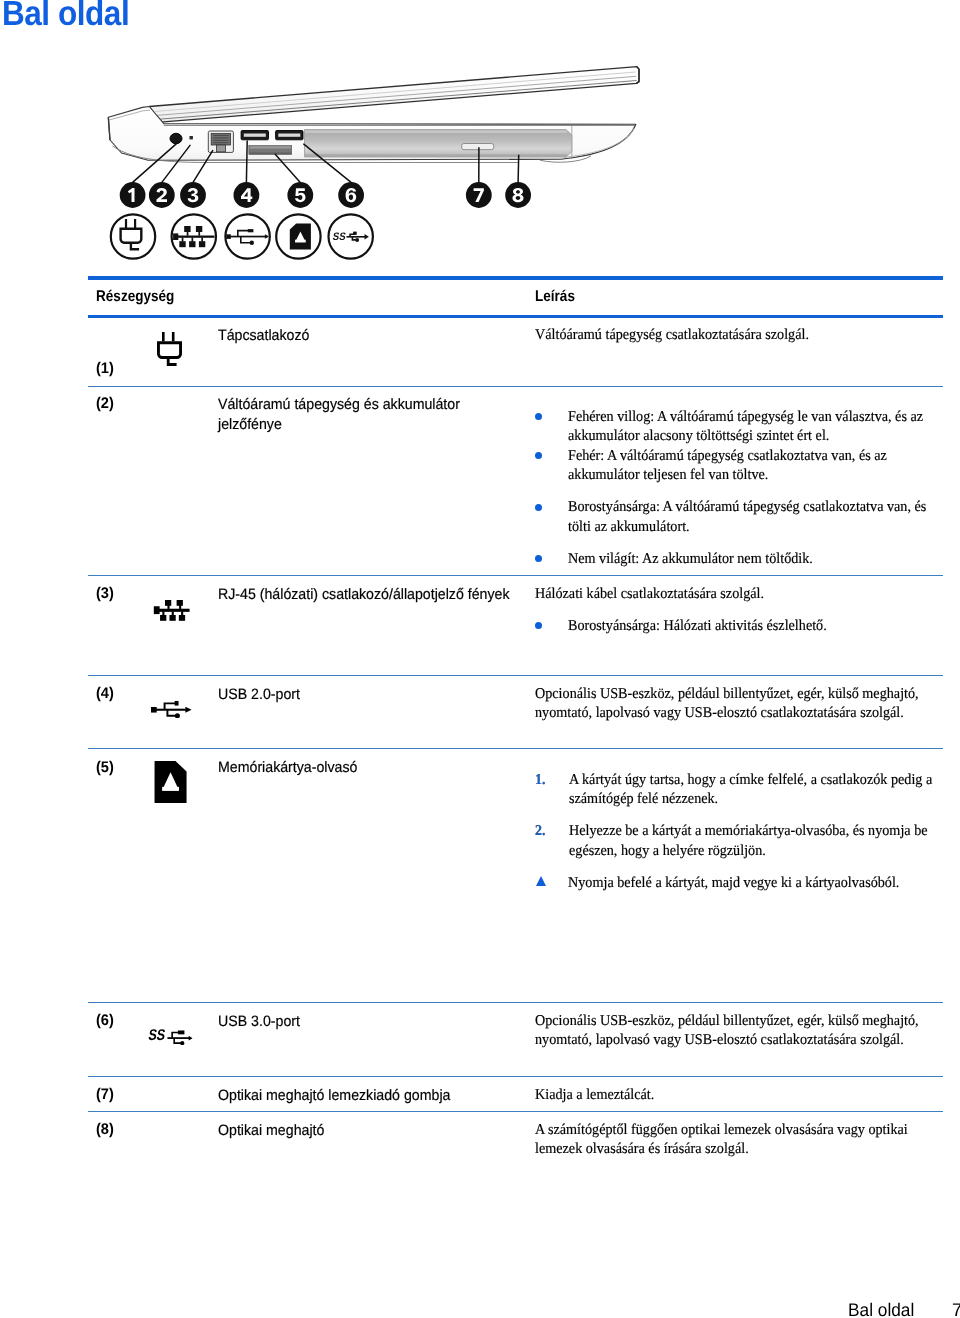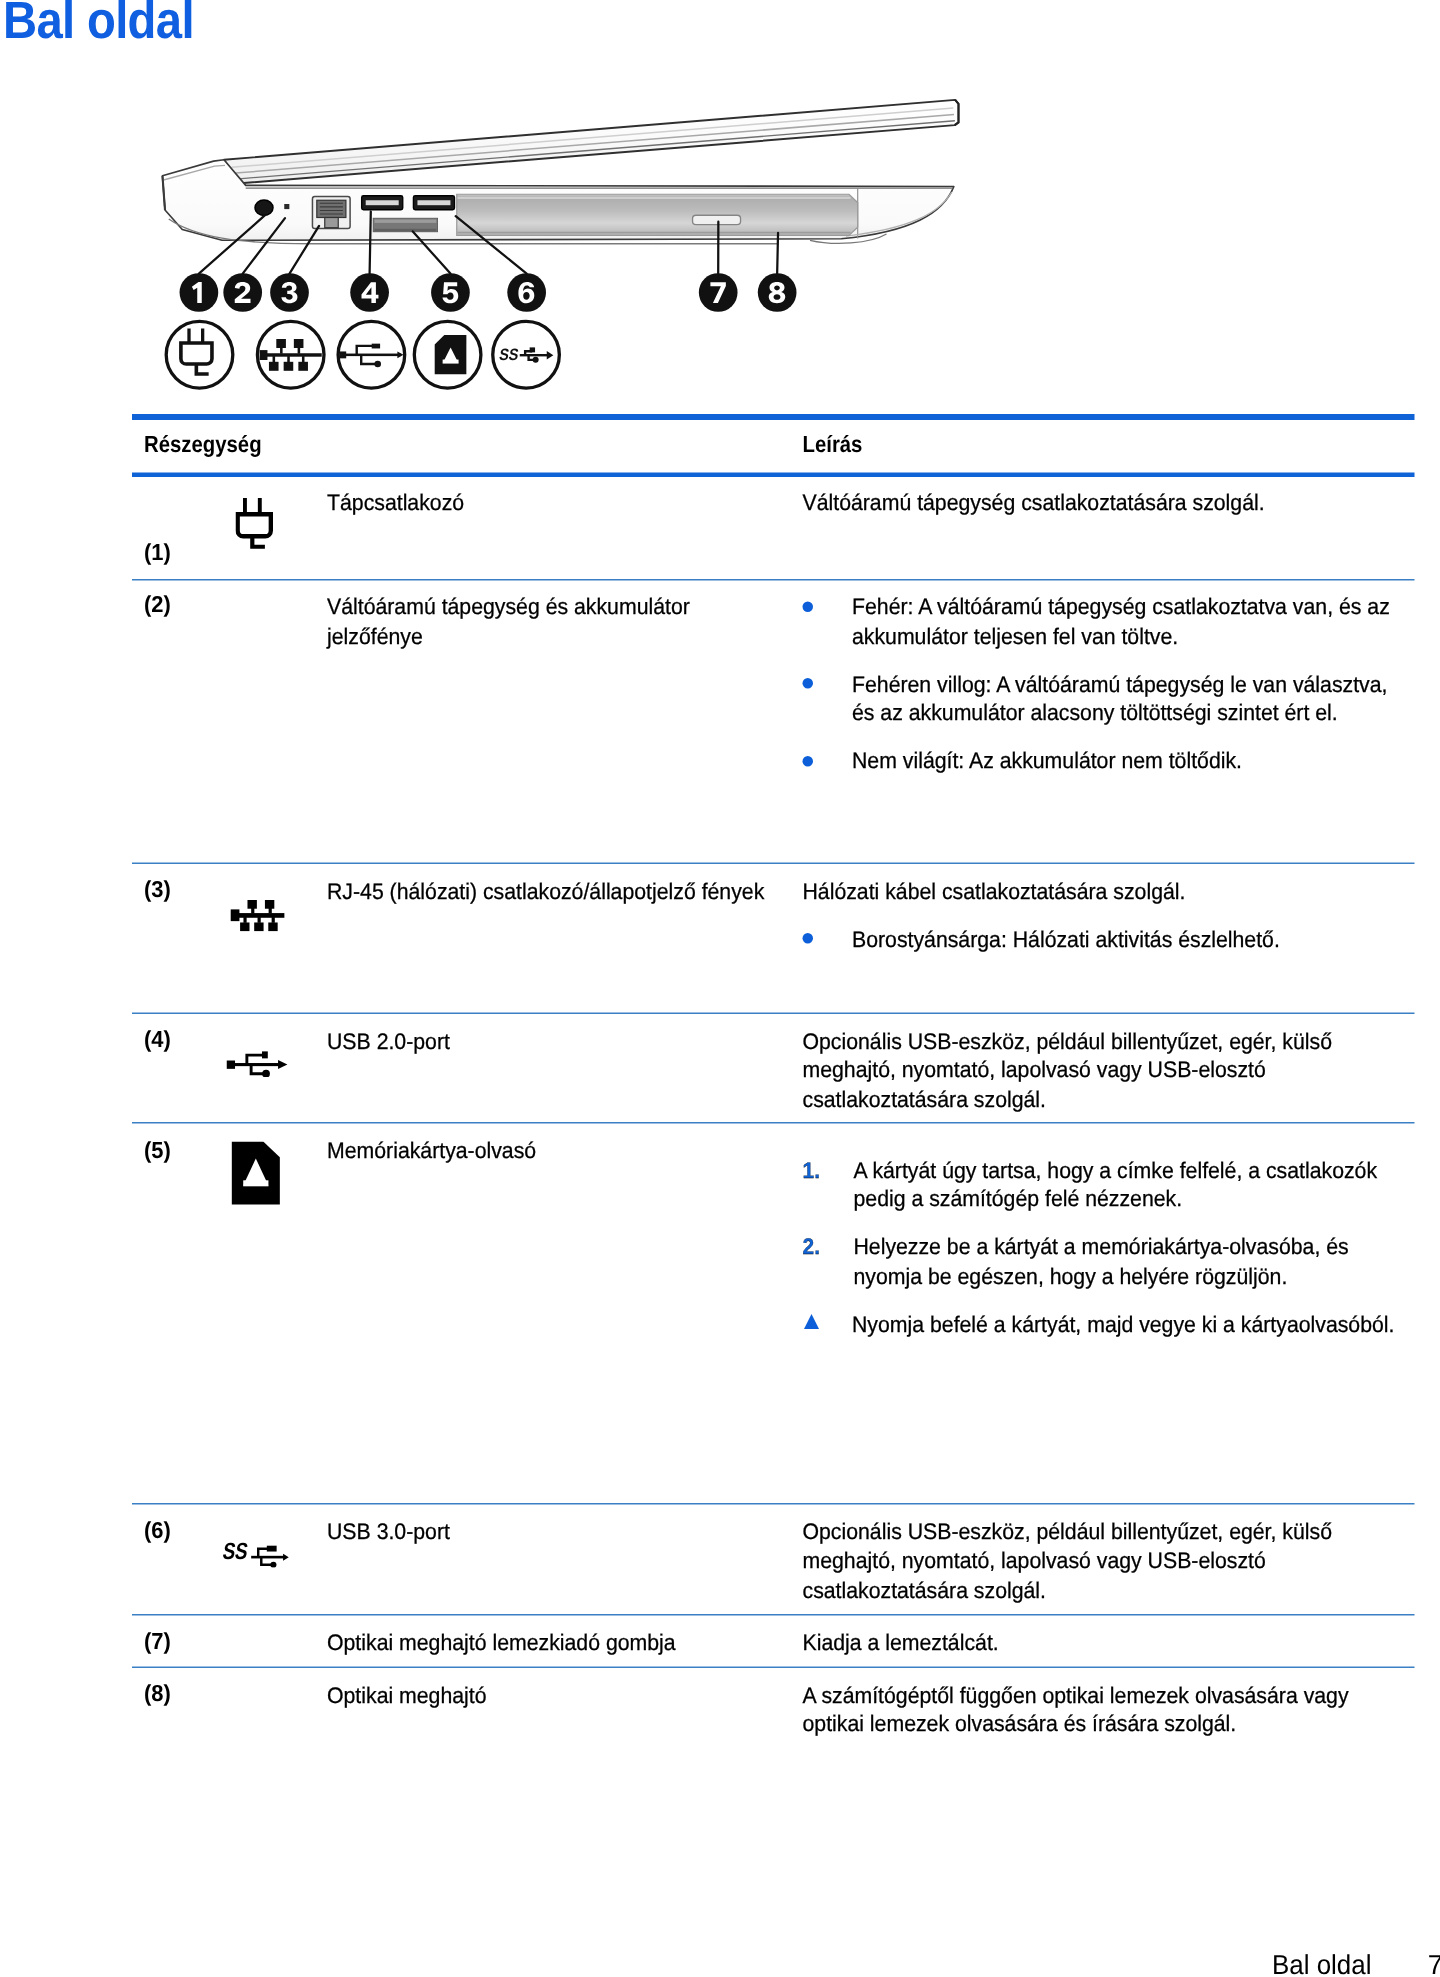--- a/index.html
+++ b/index.html
@@ -19,21 +19,21 @@
   .rule.hdr{top:315px;height:3px;}
   .rule.sep{height:1px;background:#3b7fc4;}
 
   .hdrtxt{position:absolute;font-size:15.5px;font-weight:bold;
        transform:scaleX(0.875);transform-origin:left top;white-space:nowrap;}
 
   .num{position:absolute;left:7.6px;font-size:15.4px;font-weight:bold;
        transform:scaleX(0.95);transform-origin:left top;white-space:nowrap;}
   .comp{position:absolute;left:130px;width:310px;font-size:15px;line-height:19.45px;-webkit-text-stroke:0.18px #000;
         transform:scaleX(0.945);transform-origin:left top;}
-  .desc{position:absolute;left:447px;width:400.5px;font-size:15px;line-height:19.45px;-webkit-text-stroke:0.18px #000;}
+  .desc{position:absolute;left:447px;width:400.5px;font-size:15px;line-height:19.45px;font-family:Liberation Serif, serif;-webkit-text-stroke:0.18px #000;}
   .sx{display:block;transform:scaleX(0.945);transform-origin:left top;width:105.82%;}
   .desc .p{margin:0;}
   .desc .bl{position:relative;padding-left:32.5px;}
   .desc .bl .bullet{position:absolute;left:0;top:5.6px;width:7px;height:7px;border-radius:50%;background:#0c5fd8;}
   .desc .ol{position:relative;padding-left:33.5px;}
   .desc .ol .mk{position:absolute;left:0;top:0;font-weight:bold;color:#0f63d6;font-size:15px;
                 transform:scaleX(0.93);transform-origin:left top;}
   .desc .tri{position:relative;padding-left:32.5px;}
   .desc .tri .mk{position:absolute;left:1.2px;top:2.6px;width:0;height:0;
                  border-left:5.2px solid transparent;border-right:5.2px solid transparent;
@@ -243,27 +243,31 @@
         <div class="comp" style="top:325.5px">Tápcsatlakozó</div>
         <div class="desc" style="top:325.5px">
           <div class="p" style="margin-top:0px">
             <span class="sx">Váltóáramú tápegység csatlakoztatására szolgál.</span>
           </div>
         </div>
         <div class="rule sep" style="top:386px"></div>
         <div class="num" style="top:394.6px">(2)</div>
         <div class="comp" style="top:395.2px">Váltóáramú tápegység és akkumulátor jelzőfénye</div>
         <div class="desc" style="top:395.2px">
+          <div class="bl" style="margin-top:12.6px">
+            <span class="bullet"></span>
+            <span class="sx">Fehéren villog: A váltóáramú tápegység le van választva, és az akkumulátor alacsony töltöttségi szintet ért el.</span>
+          </div>
           <div class="bl" style="margin-top:0px">
             <span class="bullet"></span>
             <span class="sx">Fehér: A váltóáramú tápegység csatlakoztatva van, és az akkumulátor teljesen fel van töltve.</span>
           </div>
           <div class="bl" style="margin-top:12.6px">
             <span class="bullet"></span>
-            <span class="sx">Fehéren villog: A váltóáramú tápegység le van választva, és az akkumulátor alacsony töltöttségi szintet ért el.</span>
+            <span class="sx">Borostyánsárga: A váltóáramú tápegység csatlakoztatva van, és tölti az akkumulátort.</span>
           </div>
           <div class="bl" style="margin-top:12.6px">
             <span class="bullet"></span>
             <span class="sx">Nem világít: Az akkumulátor nem töltődik.</span>
           </div>
         </div>
         <div class="rule sep" style="top:575px"></div>
         <div class="num" style="top:585.2px">(3)</div>
         <span class="ico" style="left:62.7px;top:599.9px"><svg viewBox="0 0 32 18.6" width="41.4" height="20.8">
             <g fill="#000">

